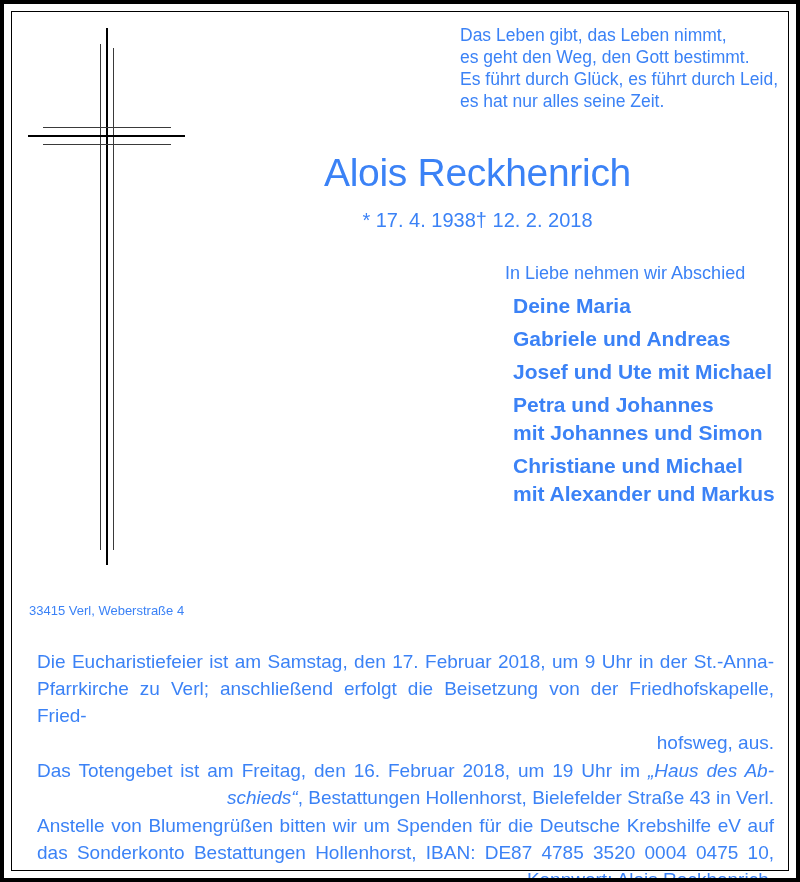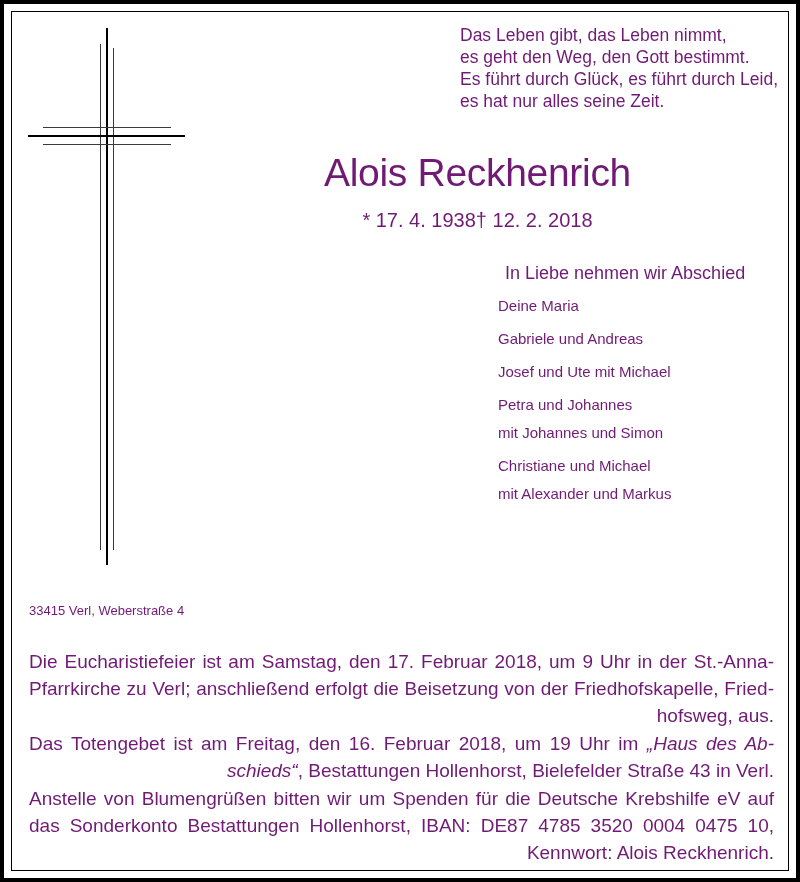--- a/index.html
+++ b/index.html
@@ -46,41 +46,41 @@
   .dates{
     position:absolute;left:0;top:206px;width:100%;
     font-size:20px;line-height:1;white-space:nowrap;
   }
   .dates .death{}
   
   .intro{
     position:absolute;left:501px;top:259px;
     font-size:18px;line-height:normal;
   }
-  .mourners{position:absolute;left:494px;top:288px;font-size:15px;}
+  .mourners{position:absolute;left:509px;top:288px;font-size:21px;font-weight:bold;}
   .mourners .entry{margin:0 0 5px 0;}
   .mourners .m-line{line-height:28px;white-space:nowrap;}
   
   .address{
     position:absolute;left:25px;top:593px;
     font-size:13px;line-height:27px;
   }
   .bodytext{
     position:absolute;left:25px;top:644px;width:745px;
     font-size:19px;line-height:27px;
   }
-  .para{margin:0 0 1px 0;}
+  .para{margin:0 0 1px 8px;}
   .jl{text-align:justify;text-align-last:justify;text-justify:inter-word;}
   .ll{text-align:right;}
   .bodytext i{font-style:italic;}
 </style>
 </head>
 <body>
 
-<div class="page" style="color: #701a75;">
+<div class="page" style="color: #3b82f6;">
   <div class="inner-rule"></div>
 
   <div class="cross">
     <div class="ln v-main"></div>
     <div class="ln thin v-left"></div>
     <div class="ln thin v-right"></div>
     <div class="ln h-main"></div>
     <div class="ln thin h-top"></div>
     <div class="ln thin h-bottom"></div>
   </div>

